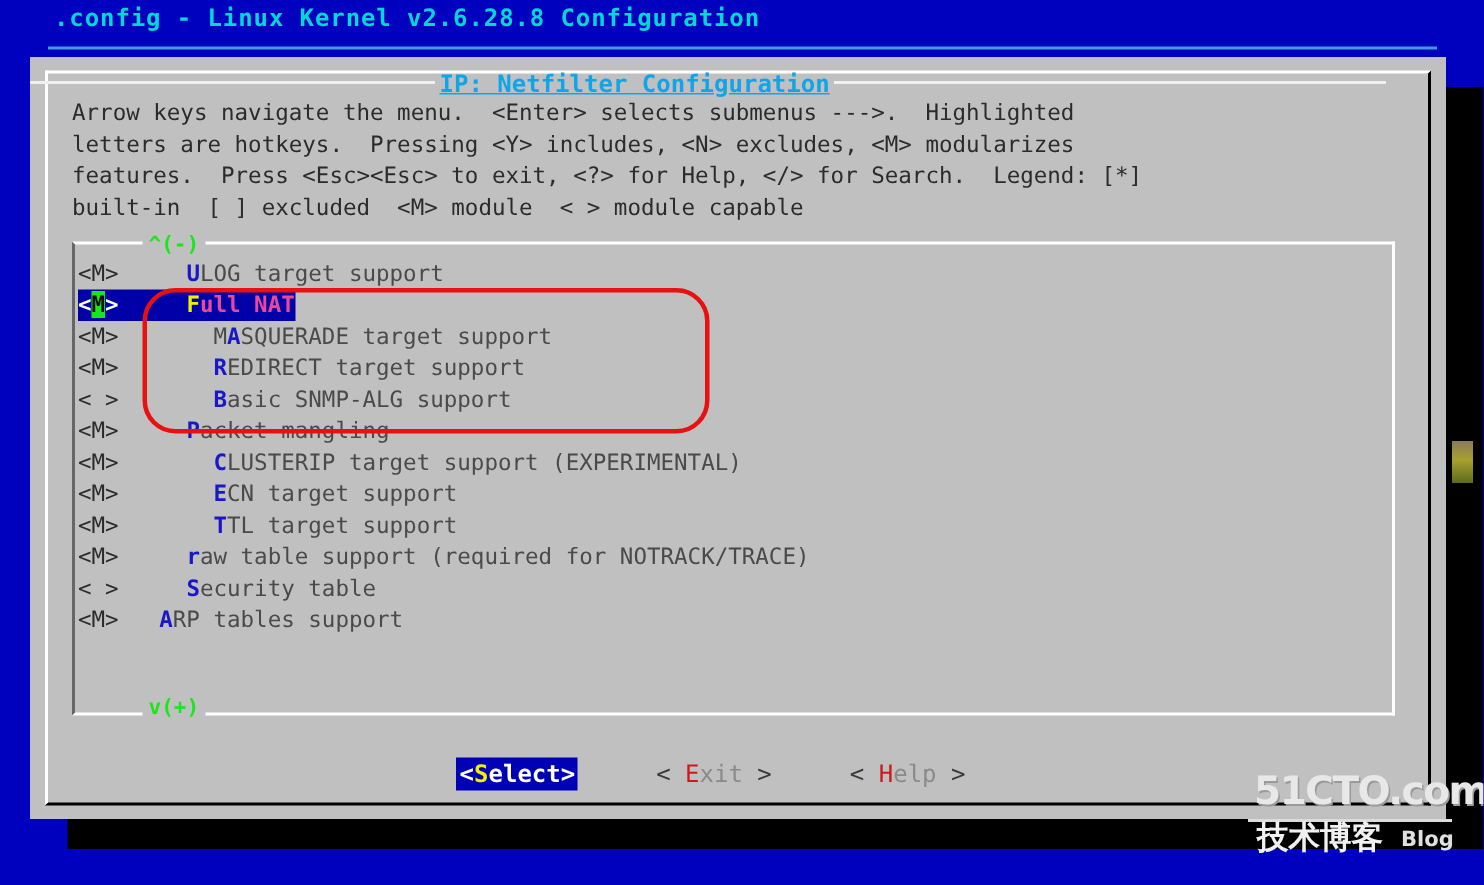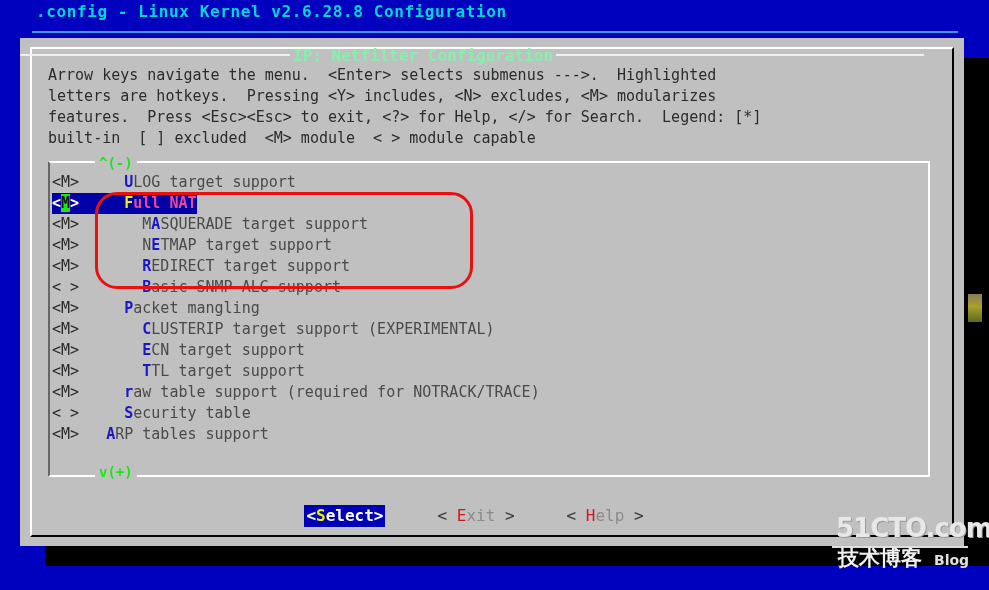--- a/index.html
+++ b/index.html
@@ -89,25 +89,26 @@
   #dlg-title-row {
     position: absolute;
     left: 20px; top: 44px;
     width: 904px; height: 22px;
     display: flex;
     align-items: center;
   }
   #dlg-title-row .rule-l { width: 270px; height: 2px; background: #f0f0f0; }
   #dlg-title-row .rule-r { flex: 1; height: 2px; background: #f0f0f0; }
   #dlg-title-row .dtxt {
-    color: #86efac;
+    color: #0ea5e9;
     font-weight: bold;
     font-size: 16px;
     white-space: pre;
     padding: 0 3px;
+    text-decoration: underline;
   }
 
   
   #helptext {
     position: absolute;
     left: 48px; top: 65px;
     width: 880px;
     color: #2b2b2b;
     font-size: 15px;
     line-height: 21px;
@@ -261,21 +262,20 @@
 built-in  [ ] excluded  &lt;M&gt; module  &lt; &gt; module capable</div>
 
   <div id="menubox"></div>
   <div class="scroll-ind" id="scroll-up">^(-)</div>
   <div class="scroll-ind" id="scroll-dn">v(+)</div>
 
   <div id="menulist">
       <div class="mrow"><span class="tag">&lt;M&gt;</span><span class="lbl">     </span><span class="hk">U</span><span class="lbl">LOG target support</span></div>
       <div class="mrow sel"><span class="selwrap"><span class="tag">&lt;</span><span class="tagm">M</span><span class="tag">&gt;</span><span class="lbl">     </span><span class="hk">F</span><span class="lbl">ull NAT</span></span></div>
       <div class="mrow"><span class="tag">&lt;M&gt;</span><span class="lbl">       </span><span class="lbl">M</span><span class="hk">A</span><span class="lbl">SQUERADE target support</span></div>
-      <div class="mrow"><span class="tag">&lt;M&gt;</span><span class="lbl">       </span><span class="lbl">N</span><span class="hk">E</span><span class="lbl">TMAP target support</span></div>
       <div class="mrow"><span class="tag">&lt;M&gt;</span><span class="lbl">       </span><span class="hk">R</span><span class="lbl">EDIRECT target support</span></div>
       <div class="mrow"><span class="tag">&lt; &gt;</span><span class="lbl">       </span><span class="hk">B</span><span class="lbl">asic SNMP-ALG support</span></div>
       <div class="mrow"><span class="tag">&lt;M&gt;</span><span class="lbl">     </span><span class="hk">P</span><span class="lbl">acket mangling</span></div>
       <div class="mrow"><span class="tag">&lt;M&gt;</span><span class="lbl">       </span><span class="hk">C</span><span class="lbl">LUSTERIP target support (EXPERIMENTAL)</span></div>
       <div class="mrow"><span class="tag">&lt;M&gt;</span><span class="lbl">       </span><span class="hk">E</span><span class="lbl">CN target support</span></div>
       <div class="mrow"><span class="tag">&lt;M&gt;</span><span class="lbl">       </span><span class="hk">T</span><span class="lbl">TL target support</span></div>
       <div class="mrow"><span class="tag">&lt;M&gt;</span><span class="lbl">     </span><span class="hk">r</span><span class="lbl">aw table support (required for NOTRACK/TRACE)</span></div>
       <div class="mrow"><span class="tag">&lt; &gt;</span><span class="lbl">     </span><span class="hk">S</span><span class="lbl">ecurity table</span></div>
       <div class="mrow"><span class="tag">&lt;M&gt;</span><span class="lbl">   </span><span class="hk">A</span><span class="lbl">RP tables support</span></div>
     </div>

